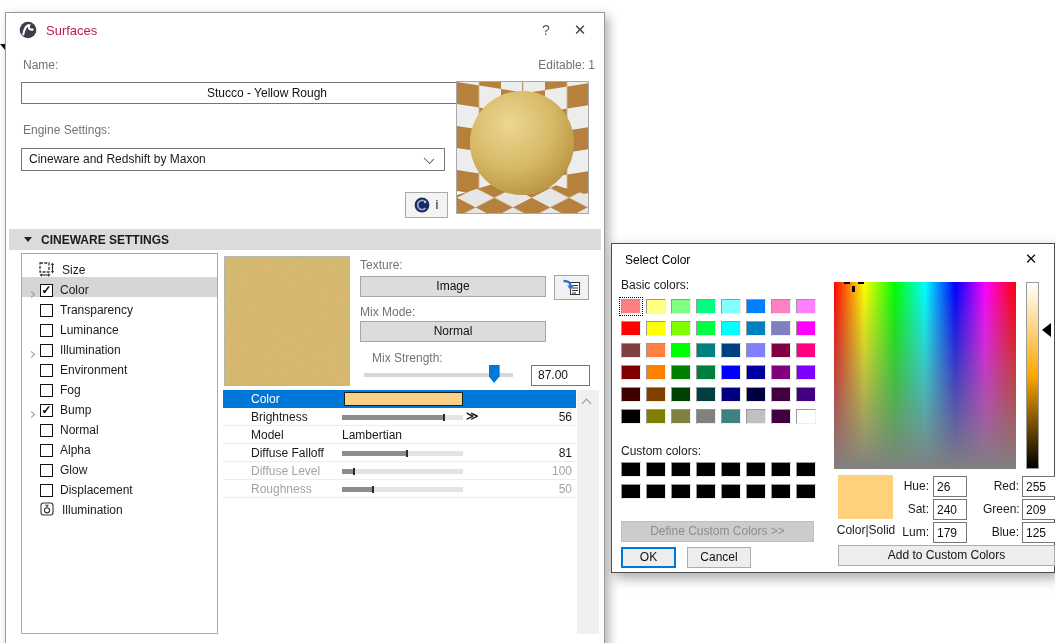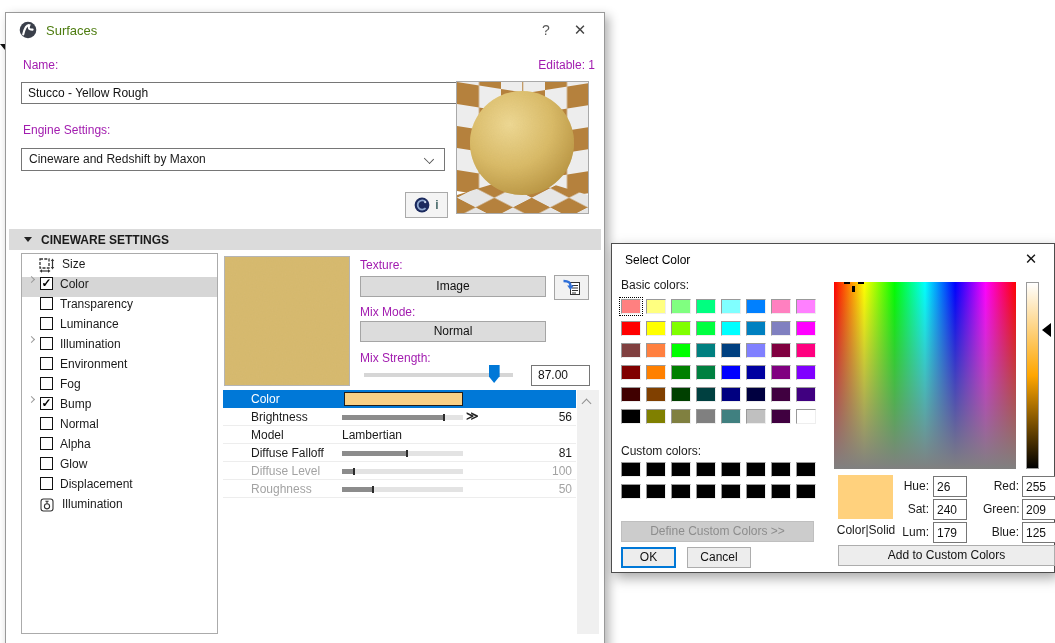--- a/index.html
+++ b/index.html
@@ -5,34 +5,34 @@
   * { margin:0; padding:0; box-sizing:border-box; }
   html,body { background:#fff; }
   .page { position:relative; width:1055px; height:643px; background:#fff; overflow:hidden;
           font-family:"Liberation Sans", sans-serif; font-size:12px; color:#1a1a1a; }
 
   
   .surfaces { position:absolute; left:5px; top:12px; width:600px; height:640px;
               background:#fff; border:1px solid #999; box-shadow:4px 4px 10px rgba(0,0,0,.30); }
   .s-titlebar { position:absolute; left:0; top:0; width:100%; height:34px; background:#fff; }
   .s-logo { position:absolute; left:13px; top:8px; width:18px; height:18px; }
-  .s-title { position:absolute; left:40px; top:10px; color:#4d7c0f; font-size:13px; }
+  .s-title { position:absolute; left:40px; top:10px; color:#be185d; font-size:13px; }
   .cap-btn { position:absolute; top:6px; width:28px; height:22px; text-align:center; line-height:22px;
              color:#5a5a5a; font-size:14px; cursor:default; }
   .s-help { right:44px; }
   .s-close { right:10px; font-size:15px; color:#444; }
 
-  .lbl { position:absolute; color:#a21caf; }
+  .lbl { position:absolute; color:#737373; }
   .s-name-label { left:17px; top:45px; }
   .s-editable { right:9px; top:45px; }
   .s-engine-label { left:17px; top:110px; }
 
   .textbox { position:absolute; background:#fff; border:1px solid #767676; padding:0 6px;
              font-family:"Liberation Sans",sans-serif; font-size:12px; color:#111; outline:none; }
-  .s-name-input { left:15px; top:69px; width:492px; height:22px; }
+  .s-name-input { left:15px; top:69px; width:492px; height:22px;text-align:center; }
 
   .dropdown { position:absolute; left:15px; top:135px; width:424px; height:23px; background:#fff;
               border:1px solid #767676; line-height:21px; padding-left:7px; }
   .dd-chevron { position:absolute; right:11px; top:6px; width:8px; height:8px;
                 border-right:1.6px solid #555; border-bottom:1.6px solid #555; transform:rotate(45deg) scale(1,.8); }
 
   .c4d-btn { position:absolute; left:399px; top:179px; width:43px; height:26px; background:#f4f4f4;
              border:1px solid #aaa; display:flex; align-items:center; justify-content:center; gap:5px; }
   .c4d-i { color:#4a6b6b; font-weight:bold; font-size:12px; }
 
@@ -40,37 +40,37 @@
   .sphere-preview svg { display:block; }
 
   .section-bar { position:absolute; left:3px; top:216px; width:592px; height:21px; background:#dbdbdb;
                  display:flex; align-items:center; }
   .sec-tri { width:0; height:0; border-left:4px solid transparent; border-right:4px solid transparent;
              border-top:5px solid #222; margin-left:15px; }
   .sec-text { font-weight:bold; margin-left:9px; font-size:12px; }
 
   .tree-panel { position:absolute; left:15px; top:240px; width:197px; height:381px; background:#fff;
                 border:1px solid #ababab; overflow:hidden; padding-top:3px; }
-  .tree-row { position:relative; height:20px; display:flex; align-items:flex-start; }
+  .tree-row { position:relative; height:20px; display:flex; align-items:flex-end; }
   .tree-row.selected { background:#d6d6d6; }
   .tree-chevron { width:11px; margin-left:6px; display:flex; align-items:center; }
   .chev-glyph { width:5px; height:5px; border-right:1.4px solid #9a9a9a; border-top:1.4px solid #9a9a9a;
                 transform:rotate(45deg); margin-left:1px; }
   .tree-checkbox { width:13px; height:13px; border:1px solid #111; background:#fff; margin-left:1px;
                    font-size:12px; line-height:11px; text-align:center; font-weight:bold; color:#000; }
   .tree-icon { width:16px; height:16px; margin-left:0; display:flex; align-items:center; justify-content:center; }
   .tree-label { margin-left:7px; }
 
   .texture-preview { position:absolute; left:218px; top:243px; width:126px; height:130px; border:1px solid #b5b5b5; }
   .texture-preview svg { display:block; }
 
   .mid-label { position:absolute; }
   .t-label { left:354px; top:245px; }
   .m-label { left:354px; top:292px; }
-  .x-label { left:354px; top:338px; }
+  .x-label { left:366px; top:338px; }
   .flat-btn { position:absolute; background:#dcdcdc; border:1px solid #a5a5a5; text-align:center;
               line-height:19px; font-size:12px; color:#111; }
   .image-btn { left:354px; top:263px; width:186px; height:21px; }
   .normal-btn { left:354px; top:308px; width:186px; height:21px; }
   .tex-icon-btn { position:absolute; left:548px; top:262px; width:35px; height:25px; background:#f2f2f2;
                   border:1px solid #a5a5a5; display:flex; align-items:center; justify-content:center; }
 
   .mix-track { position:absolute; left:358px; top:360px; width:149px; height:4px; background:#d6d6d6; }
   .mix-handle { position:absolute; top:-8px; width:11px; height:18px; background:#0078d7;
                 clip-path:polygon(0 0,100% 0,100% 62%,50% 100%,0 62%); }

